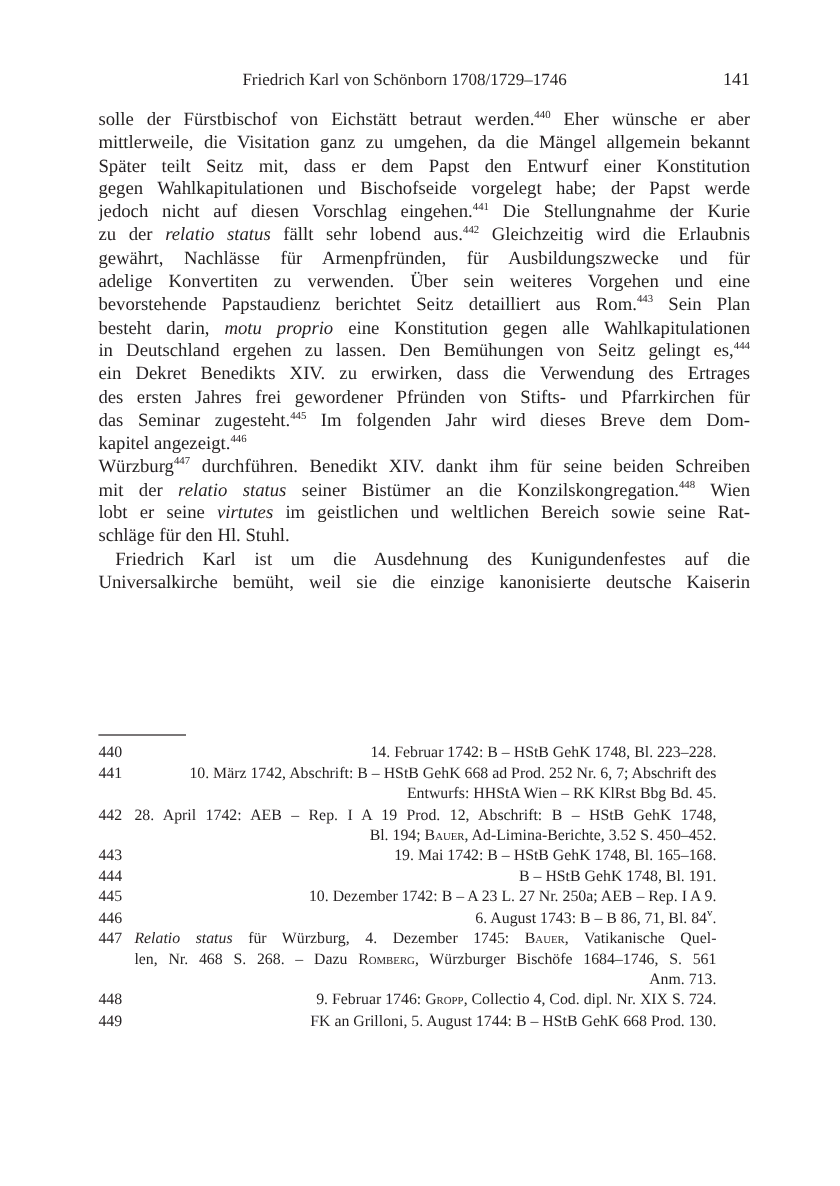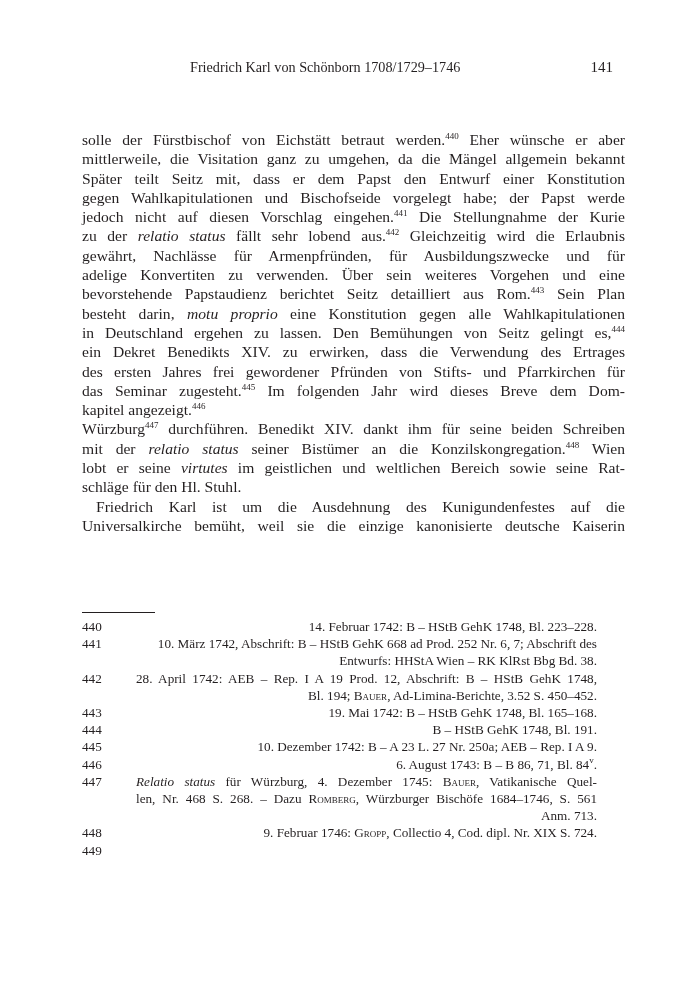--- a/index.html
+++ b/index.html
@@ -11,21 +11,21 @@
       width: 700px;
       height: 988px;
       position: relative;
       overflow: hidden;
       font-family: "Liberation Serif", "DejaVu Serif", serif;
       color: #231f20;
     }
     .running-head {
       position: absolute;
       top: 59px;
-      left: 70px;
+      left: 82px;
       width: 543px;
       height: 22px;
       font-size: 14.2px;
     }
     .running-head .rh-title {
       position: absolute;
       left: 120px;
       top: 0;
       white-space: nowrap;
     }
@@ -36,21 +36,20 @@
       font-size: 15px;
       font-family: Liberation Serif, serif;
     }
     .main-text {
       position: absolute;
       top: 90px;
       left: 82px;
       width: 543px;
       font-size: 15.6px;
       line-height: 19.3px;
-      margin-top: 40px;
     }
     .line {
       display: block;
       white-space: nowrap;
       text-align: justify;
       text-align-last: justify;
       height: 19.3px;
     }
     .line.last {
       text-align-last: left;
@@ -100,21 +99,20 @@
     }
     .fn-line {
       display: block;
       white-space: nowrap;
       height: 17.2px;
       text-align: right;
     }
     .fn-line.just {
       text-align: justify;
       text-align-last: justify;
-      margin-left: 24px;
     }
   </style>
 </head>
 <body>
 
 <div class="running-head">
   <span class="rh-title">Friedrich Karl von Schönborn 1708/1729–1746</span>
   <span class="rh-page">141</span>
 </div>
 
@@ -148,21 +146,21 @@
     <div class="fn-entry">
       <span class="fn-num">440</span>
       <span class="fn-body">
         <span class="fn-line"><span>14. Februar 1742: B – HStB GehK 1748, Bl. 223–228.</span></span>
       </span>
     </div>
     <div class="fn-entry">
       <span class="fn-num">441</span>
       <span class="fn-body">
         <span class="fn-line"><span>10. März 1742, Abschrift: B – HStB GehK 668 ad Prod. 252 Nr. 6, 7; Abschrift des</span></span>
-        <span class="fn-line"><span>Entwurfs: HHStA Wien – RK KlRst Bbg Bd. 38.</span></span>
+        <span class="fn-line"><span>Entwurfs: HHStA Wien – RK KlRst Bbg Bd. 45.</span></span>
       </span>
     </div>
     <div class="fn-entry">
       <span class="fn-num">442</span>
       <span class="fn-body">
         <span class="fn-line just"><span>28. April 1742: AEB – Rep. I A 19 Prod. 12, Abschrift: B – HStB GehK 1748,</span></span>
         <span class="fn-line"><span>Bl. 194; </span><span class="sc">Bauer</span><span>, Ad-Limina-Berichte, 3.52 S. 450–452.</span></span>
       </span>
     </div>
     <div class="fn-entry">
@@ -198,14 +196,17 @@
       </span>
     </div>
     <div class="fn-entry">
       <span class="fn-num">448</span>
       <span class="fn-body">
         <span class="fn-line"><span>9. Februar 1746: </span><span class="sc">Gropp</span><span>, Collectio 4, Cod. dipl. Nr. XIX S. 724.</span></span>
       </span>
     </div>
     <div class="fn-entry">
       <span class="fn-num">449</span>
+      <span class="fn-body">
+        <span class="fn-line"><span>FK an Grilloni, 5. August 1744: B – HStB GehK 668 Prod. 130.</span></span>
+      </span>
     </div>
   </div>
 
 </body></html>

